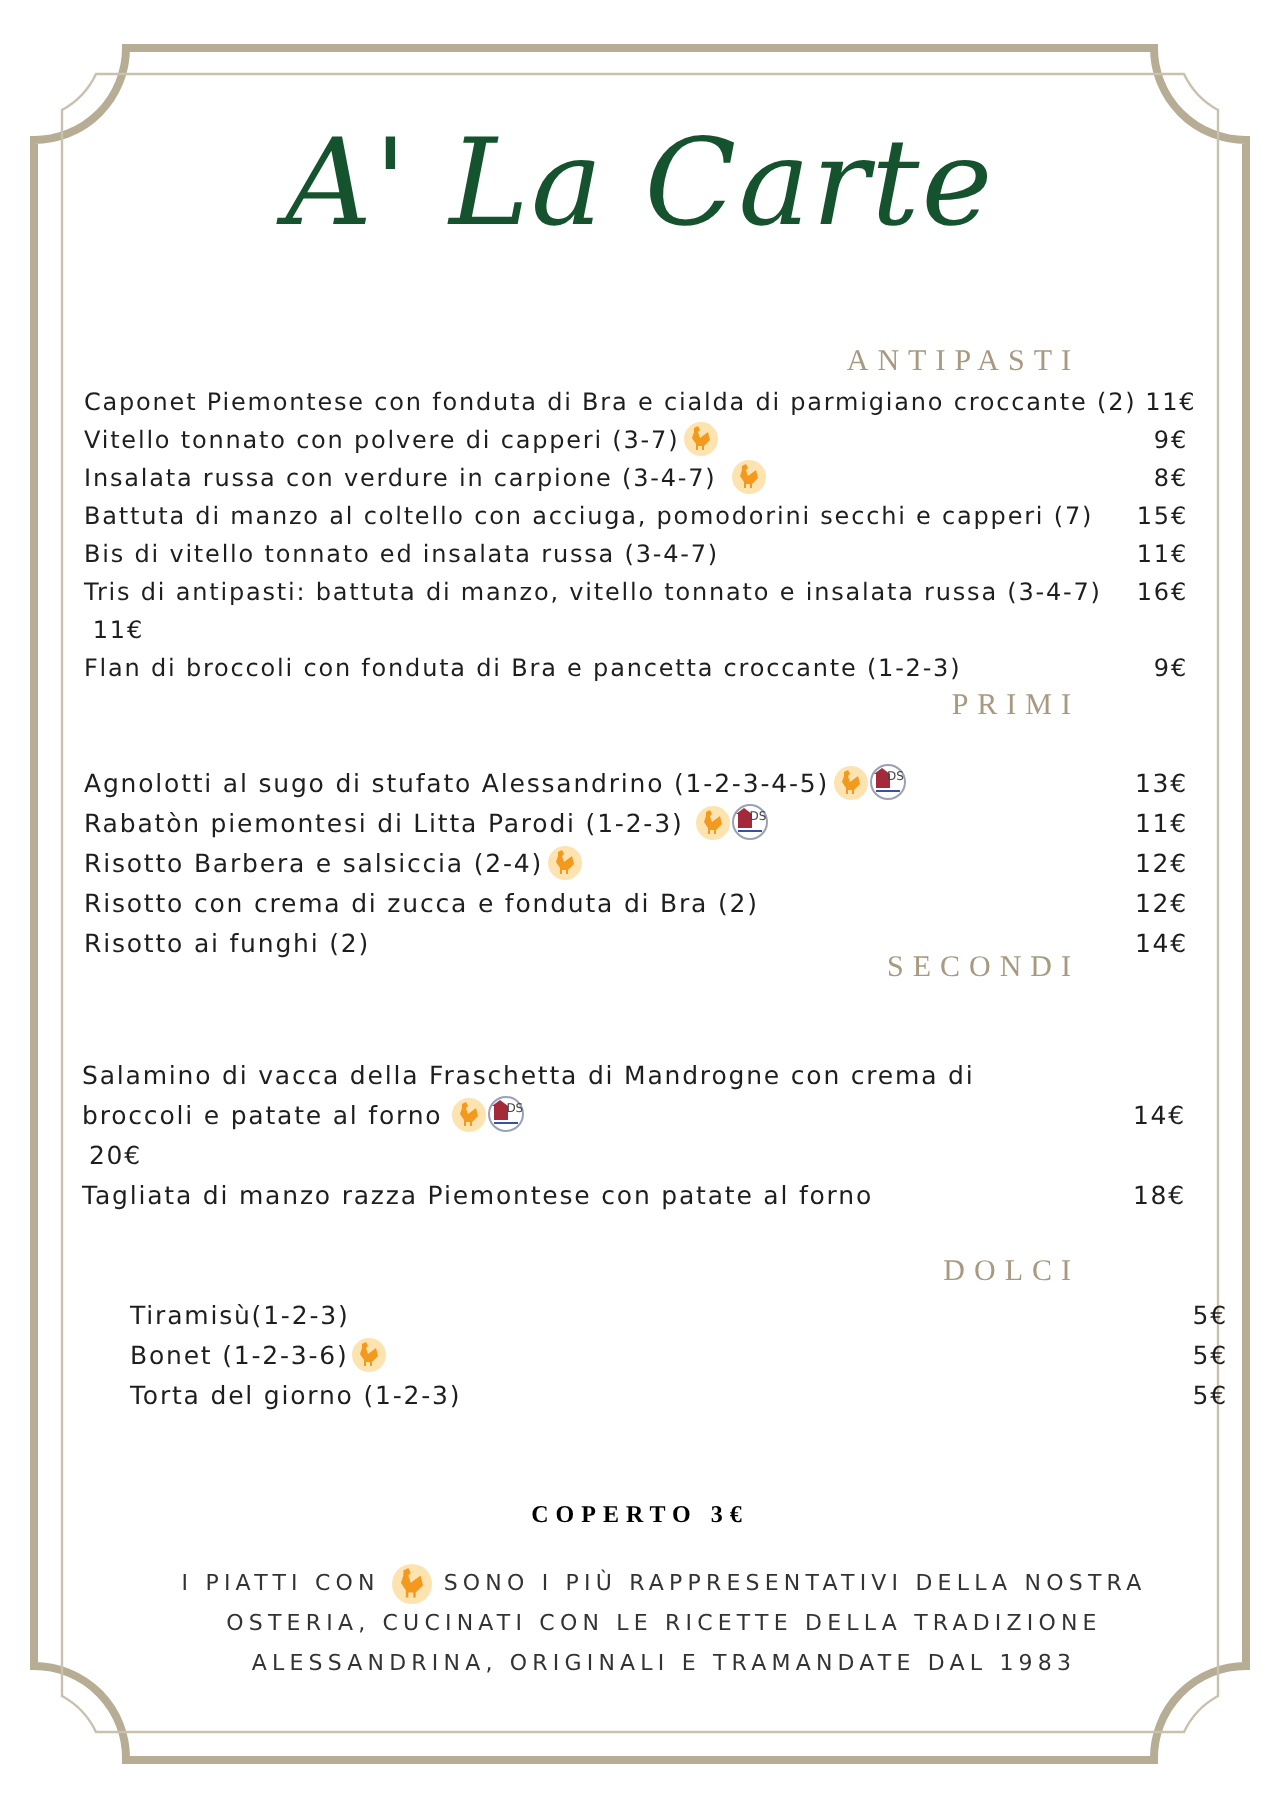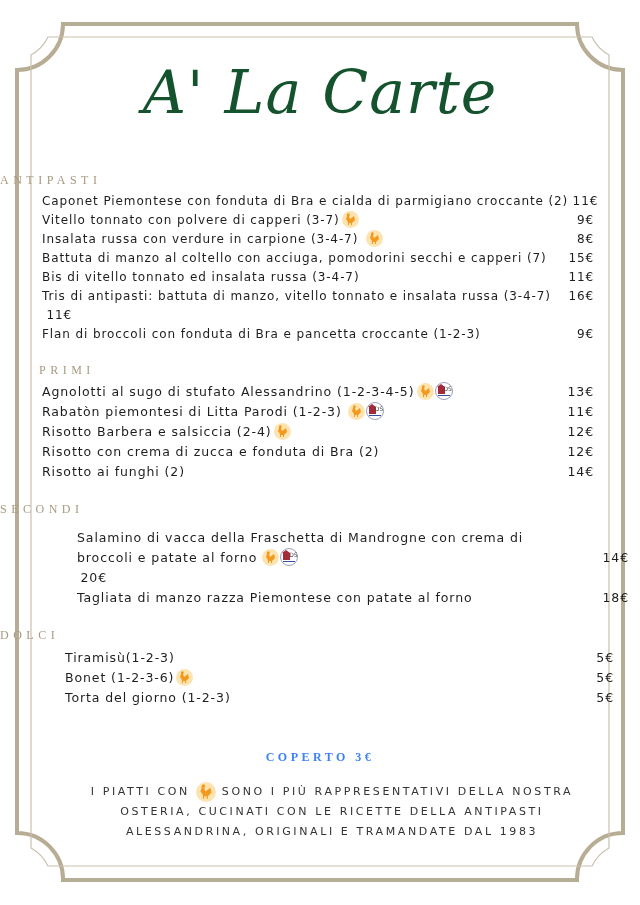--- a/index.html
+++ b/index.html
@@ -2,41 +2,41 @@
 <html><head>
   <meta charset="utf-8">
   <style>
     html, body { margin: 0; padding: 0; background: #ffffff; }
     body { width: 640px; height: 905px; position: relative; overflow: hidden;
            font-family: "DejaVu Sans", sans-serif; color: #222; }
     .frame { position: absolute; left: 0; top: 0; width: 640px; height: 905px; pointer-events: none; }
     .title { position: absolute; left: 0; width: 640px; top: 52px; text-align: center;
              font-family: "DejaVu Serif", serif; font-style: italic; font-size: 60px;
              color: #14532d; letter-spacing: 1px; line-height: 80px; }
-    .section-title { position: absolute; left: 0; width: 540px; text-align: left;
-                     font-family: "Liberation Serif", serif; font-size: 12px; letter-spacing: 4.5px;
+    .section-title { position: absolute; left: 0; width: 540px; text-align: right;
+                     font-family: "Liberation Serif", serif; font-size: 15px; letter-spacing: 4.5px;
                      color: #a89a80; }
     .items { position: absolute; left: 42px; width: 552px; }
     .row { display: flex; align-items: center; height: 19px; font-size: 12px; letter-spacing: 0.9px;
            color: #1e1e1e; white-space: nowrap; }
     .row .name { flex: 1; display: flex; align-items: center; }
     .row .price { text-align: right; min-width: 30px; }
     .row.tall { height: 20px; font-size: 12.5px; }
     .badge { display: inline-block; width: 17px; height: 17px; border-radius: 50%;
              background: #fde3b0; position: relative; margin-left: 2px; vertical-align: middle; }
     .badge svg { position: absolute; left: 3px; top: 2px; }
     .seal { display: inline-block; width: 18px; height: 18px; border-radius: 50%; border: 1px solid #9aa0b8;
             background: #fff; position: relative; margin-left: 1px; box-sizing: border-box; }
     .seal .house { position: absolute; left: 2px; top: 4px; width: 7px; height: 7px; background: #a42a3a; }
     .seal .house:before { content: ""; position: absolute; left: -1px; top: -3px; border-left: 4.5px solid transparent;
             border-right: 4.5px solid transparent; border-bottom: 3px solid #a42a3a; }
     .seal .txt { position: absolute; left: 8px; top: 2px; font-size: 6px; color: #444; letter-spacing: 0; }
     .seal .line { position: absolute; left: 2px; right: 2px; bottom: 3px; height: 1px; background: #3a50a0; }
     .coperto { position: absolute; left: 0; width: 640px; top: 750px; text-align: center;
-               font-family: "Liberation Serif", serif; font-weight: bold; font-size: 12px; letter-spacing: 3.5px; color: #3b82f6; }
+               font-family: "Liberation Serif", serif; font-weight: bold; font-size: 12px; letter-spacing: 3.5px; color: #000000; }
     .note { position: absolute; left: 52px; width: 560px; top: 782px; text-align: center;
             font-size: 11px; letter-spacing: 2.6px; color: #333; line-height: 20px; }
     .note .badge { margin: 0 6px; width: 20px; height: 20px; }
   </style>
 </head>
 <body>
 
 <svg class="frame" width="640" height="905" viewBox="0 0 640 905">
 
   <path d="M63 24 H577 A46 46 0 0 0 623 70 V833 A46 46 0 0 0 577 880 H63 A46 46 0 0 0 17 833 V70 A46 46 0 0 0 63 24 Z" fill="none" stroke="#b7ad94" stroke-width="4"></path>
@@ -88,21 +88,21 @@
     </div>
   <div class="row">
       <span class="price">11€</span>
     </div>
   <div class="row">
       <span class="name">Flan di broccoli con fonduta di Bra e pancetta croccante (1-2-3)</span>
       <span class="price">9€</span>
     </div>
 </div>
 
-<div class="section-title" style="top:363px;padding-left:39px;">PRIMI</div>
+<div class="section-title" style="top:345px;">PRIMI</div>
 <div class="items" style="top:381px;">
   <div class="row tall">
       <span class="name">
         <span>Agnolotti al sugo di stufato Alessandrino (1-2-3-4-5)</span>
         <span class="badge">
           <svg width="11" height="13" viewBox="0 0 11 13">
             <path d="M2 1 L4 0 L5 2 L4 3 L5 6 L9 3 L10 7 L7 10 L7 12 L6 12 L6 10 L4 10 L4 12 L3 12 L3 9 L1 6 L2 3 Z" fill="#f39a1e"></path>
           </svg>
         </span>
         <span class="seal">
@@ -143,22 +143,22 @@
   <div class="row tall">
       <span class="name">Risotto con crema di zucca e fonduta di Bra (2)</span>
       <span class="price">12€</span>
     </div>
   <div class="row tall">
       <span class="name">Risotto ai funghi (2)</span>
       <span class="price">14€</span>
     </div>
 </div>
 
-<div class="section-title" style="top:502px;font-family:Liberation Serif, serif;">SECONDI</div>
-<div class="items" style="left:41px; top:527px;margin-left:36px;">
+<div class="section-title" style="top:476px;font-family:Liberation Serif, serif;">SECONDI</div>
+<div class="items" style="left:41px; top:527px;">
   <div class="row tall">
       <span class="name">Salamino di vacca della Fraschetta di Mandrogne con crema di</span>
       <span class="price"></span>
     </div>
   <div class="row tall">
       <span class="name">
         <span>broccoli e patate al forno</span>
         <span class="badge" style="margin-left:5px;">
           <svg width="11" height="13" viewBox="0 0 11 13">
             <path d="M2 1 L4 0 L5 2 L4 3 L5 6 L9 3 L10 7 L7 10 L7 12 L6 12 L6 10 L4 10 L4 12 L3 12 L3 9 L1 6 L2 3 Z" fill="#f39a1e"></path>
@@ -205,15 +205,15 @@
 </div>
 
 <div class="coperto">COPERTO   3€</div>
 
 <div class="note">
   <div>
     <span>I PIATTI CON</span><span class="badge"><svg width="14" height="16" viewBox="0 0 11 13" style="left:3px;top:2px;">
           <path d="M2 1 L4 0 L5 2 L4 3 L5 6 L9 3 L10 7 L7 10 L7 12 L6 12 L6 10 L4 10 L4 12 L3 12 L3 9 L1 6 L2 3 Z" fill="#f39a1e"></path>
         </svg></span><span>SONO I PIÙ RAPPRESENTATIVI DELLA NOSTRA</span>
   </div>
-  <div>OSTERIA, CUCINATI CON LE RICETTE DELLA ANTIPASTI</div>
+  <div>OSTERIA, CUCINATI CON LE RICETTE DELLA TRADIZIONE</div>
   <div>ALESSANDRINA, ORIGINALI E TRAMANDATE DAL 1983</div>
 </div>
 
 </body></html>

